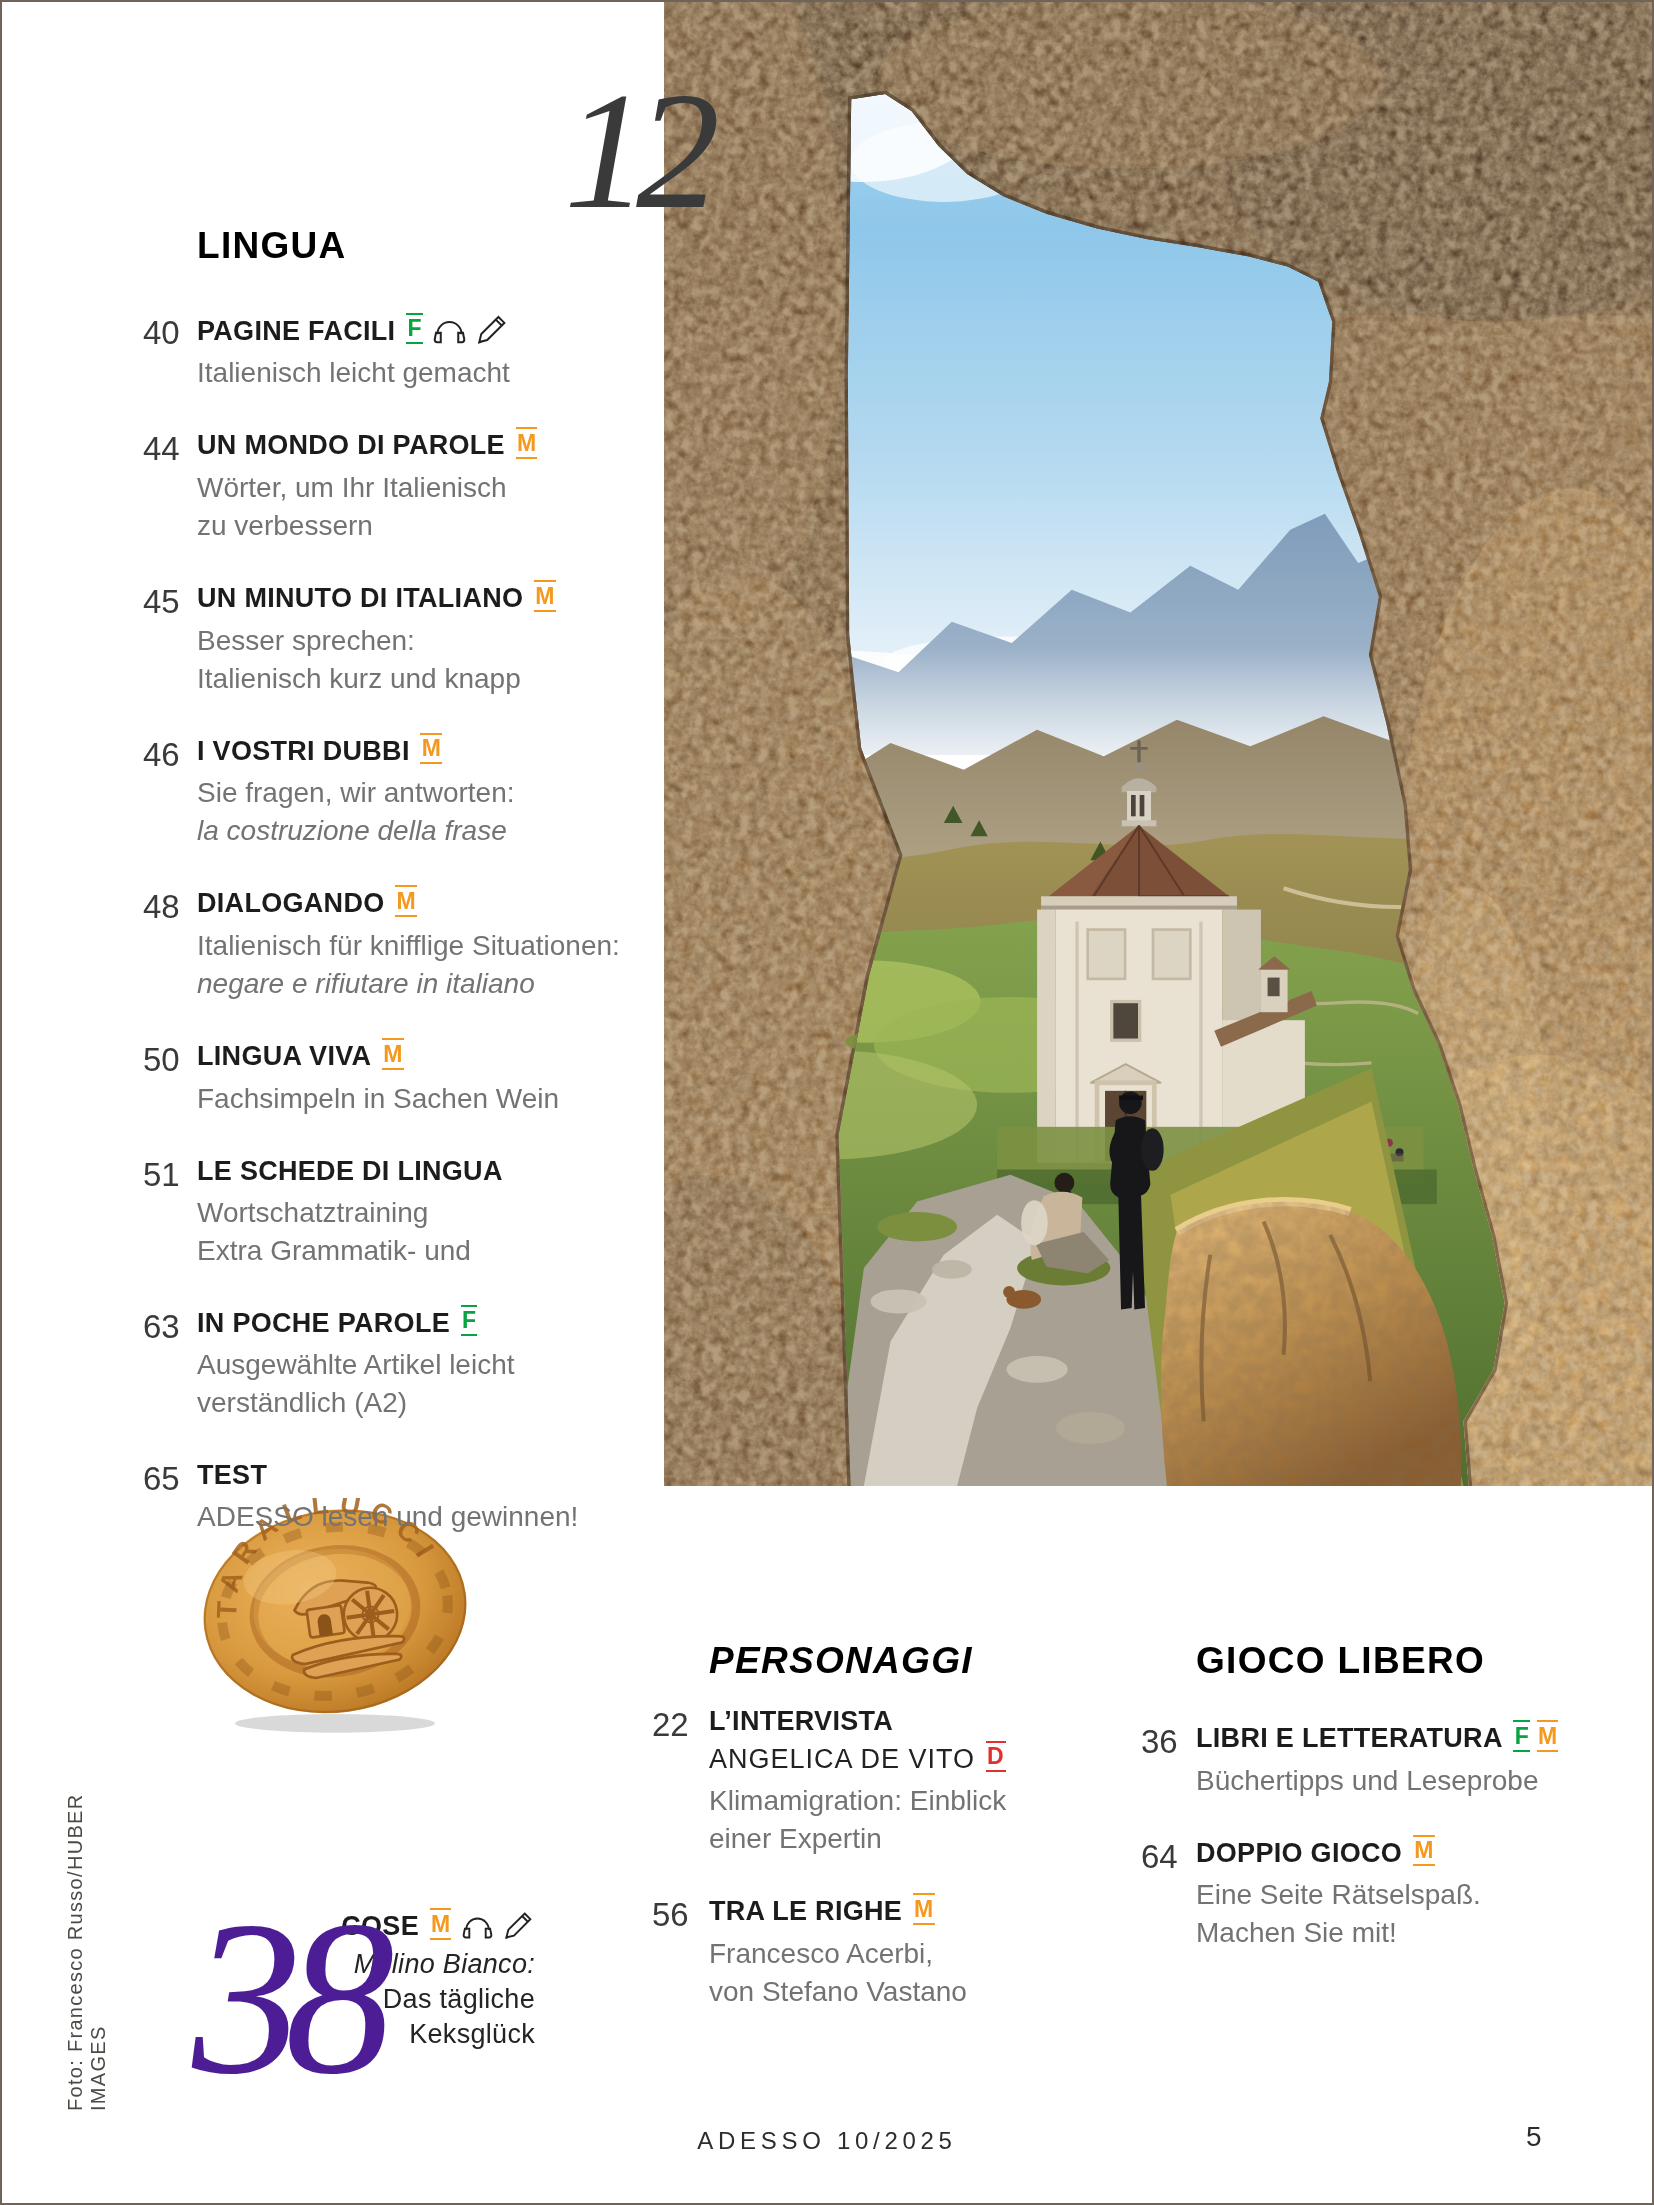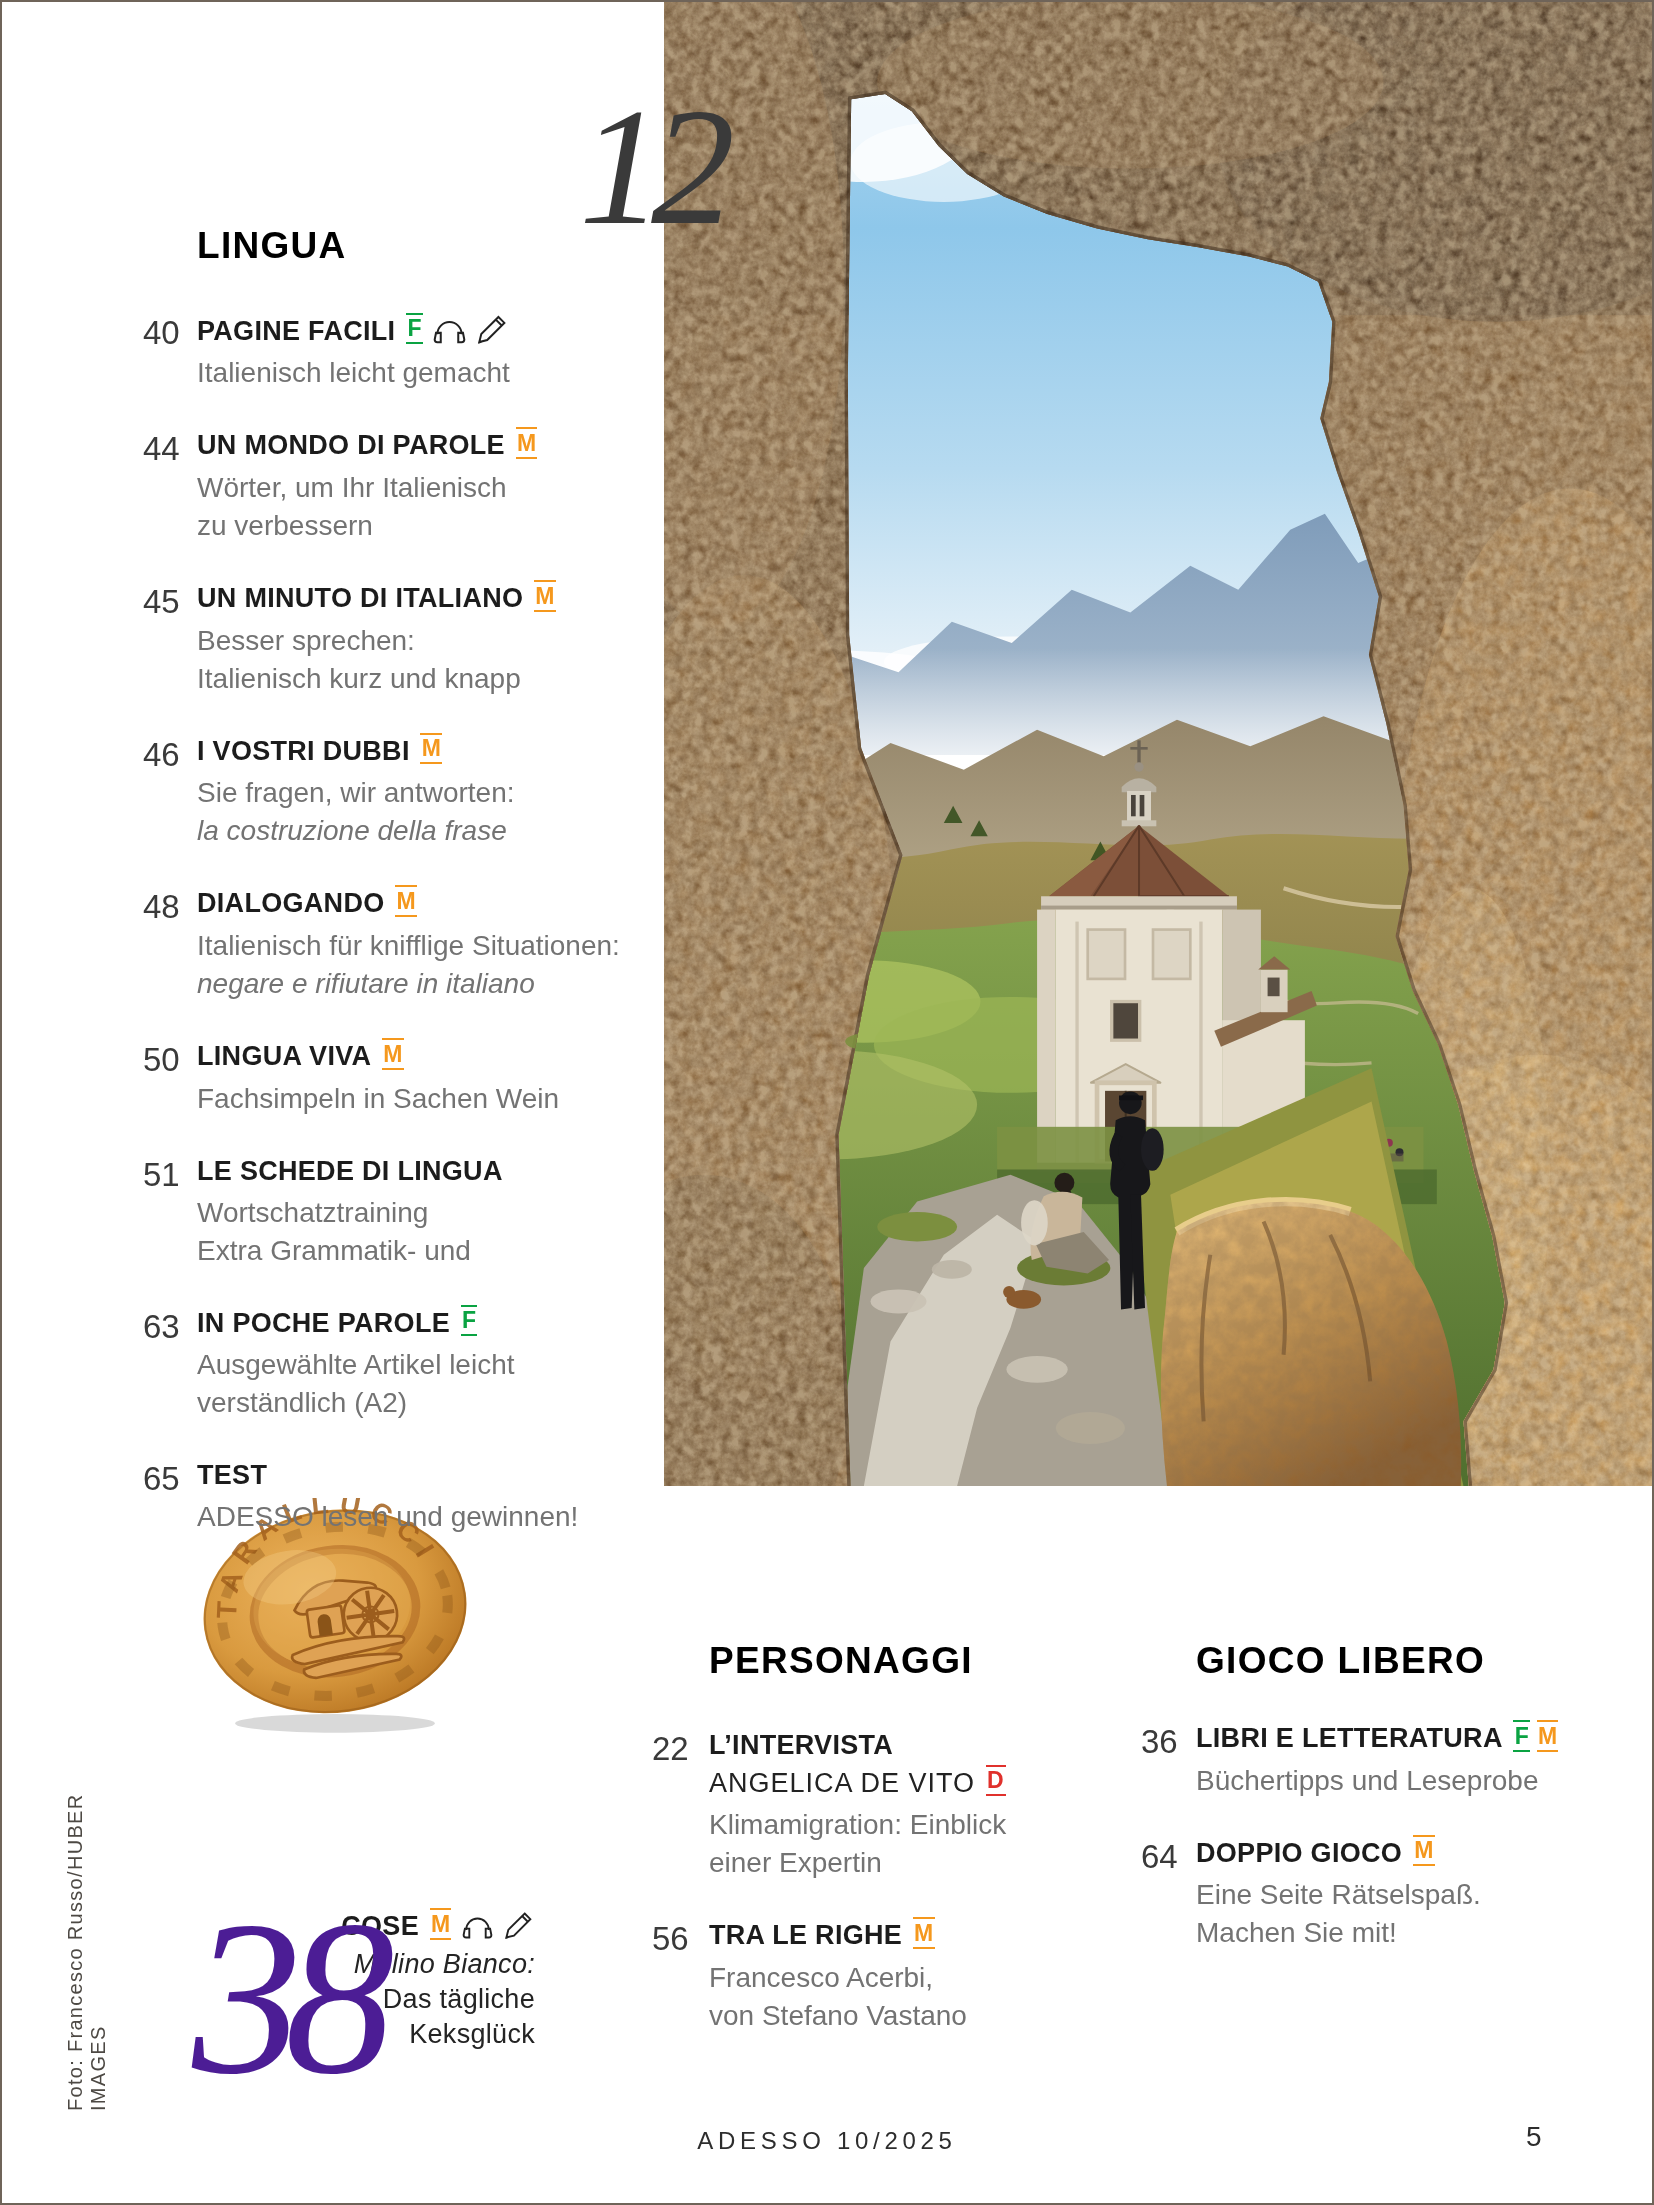--- a/index.html
+++ b/index.html
@@ -6,30 +6,30 @@
   .page{
     position:relative;width:1654px;height:2205px;background:#ffffff;
     font-family:"Liberation Sans",sans-serif;overflow:hidden;
     box-shadow:inset 0 0 0 2px #6f6459;
   }
   
   .photo{position:absolute;left:664px;top:2px;width:988px;height:1484px;}
   .photo svg{display:block;width:100%;height:100%;}
   
   .big-num{position:absolute;font-family:"Liberation Serif",serif;font-style:italic;color:#333;line-height:0.78;z-index:5;}
-  .num-12{left:564px;top:101px;font-size:168px;letter-spacing:-12px;color:#3a3a3a;margin-left:15px;}
+  .num-12{left:564px;top:85px;font-size:168px;letter-spacing:-12px;color:#3a3a3a;}
   .num-38{left:192px;top:1913px;font-size:220px;letter-spacing:-17.3px;color:#4c1d95;}
   
   .toc{position:absolute;z-index:4;}
   .toc-lingua{left:143px;top:225px;width:546px;}
   .toc-personaggi{left:652px;top:1640px;width:466px;}
   .toc-tempo{left:1141px;top:1640px;width:480px;}
   .toc .heading{font-size:37px;font-weight:bold;letter-spacing:1.3px;color:#000000;margin:0 0 47px 0;}
   .toc-lingua .heading{margin-left:54px;}
-  .toc-personaggi .heading{margin-left:57px;margin-bottom:48px;}
+  .toc-personaggi .heading{margin-left:57px;margin-bottom:24px;font-style:italic;}
   .toc-tempo .heading{margin-left:55px;margin-bottom:41px;}
   .row{display:flex;align-items:flex-start;margin-bottom:38px;}
   .row .num{flex:0 0 54px;font-size:33px;color:#3a3a3a;padding-top:0px;}
   .toc-personaggi .row .num{flex-basis:57px;}
   .toc-tempo .row .num{flex-basis:55px;}
   .row .body{flex:1;}
   .title-line{margin-bottom:6.7px;white-space:nowrap;}
   .title{font-size:27px;font-weight:bold;color:#1c1c1c;letter-spacing:0.3px;}
   .subtitle-line{font-size:27px;color:#222;letter-spacing:1px;margin:4px 0 6.7px;white-space:nowrap;}
   .desc{font-family:Liberation Sans, sans-serif;font-size:28px;line-height:38px;color:#737373;}

